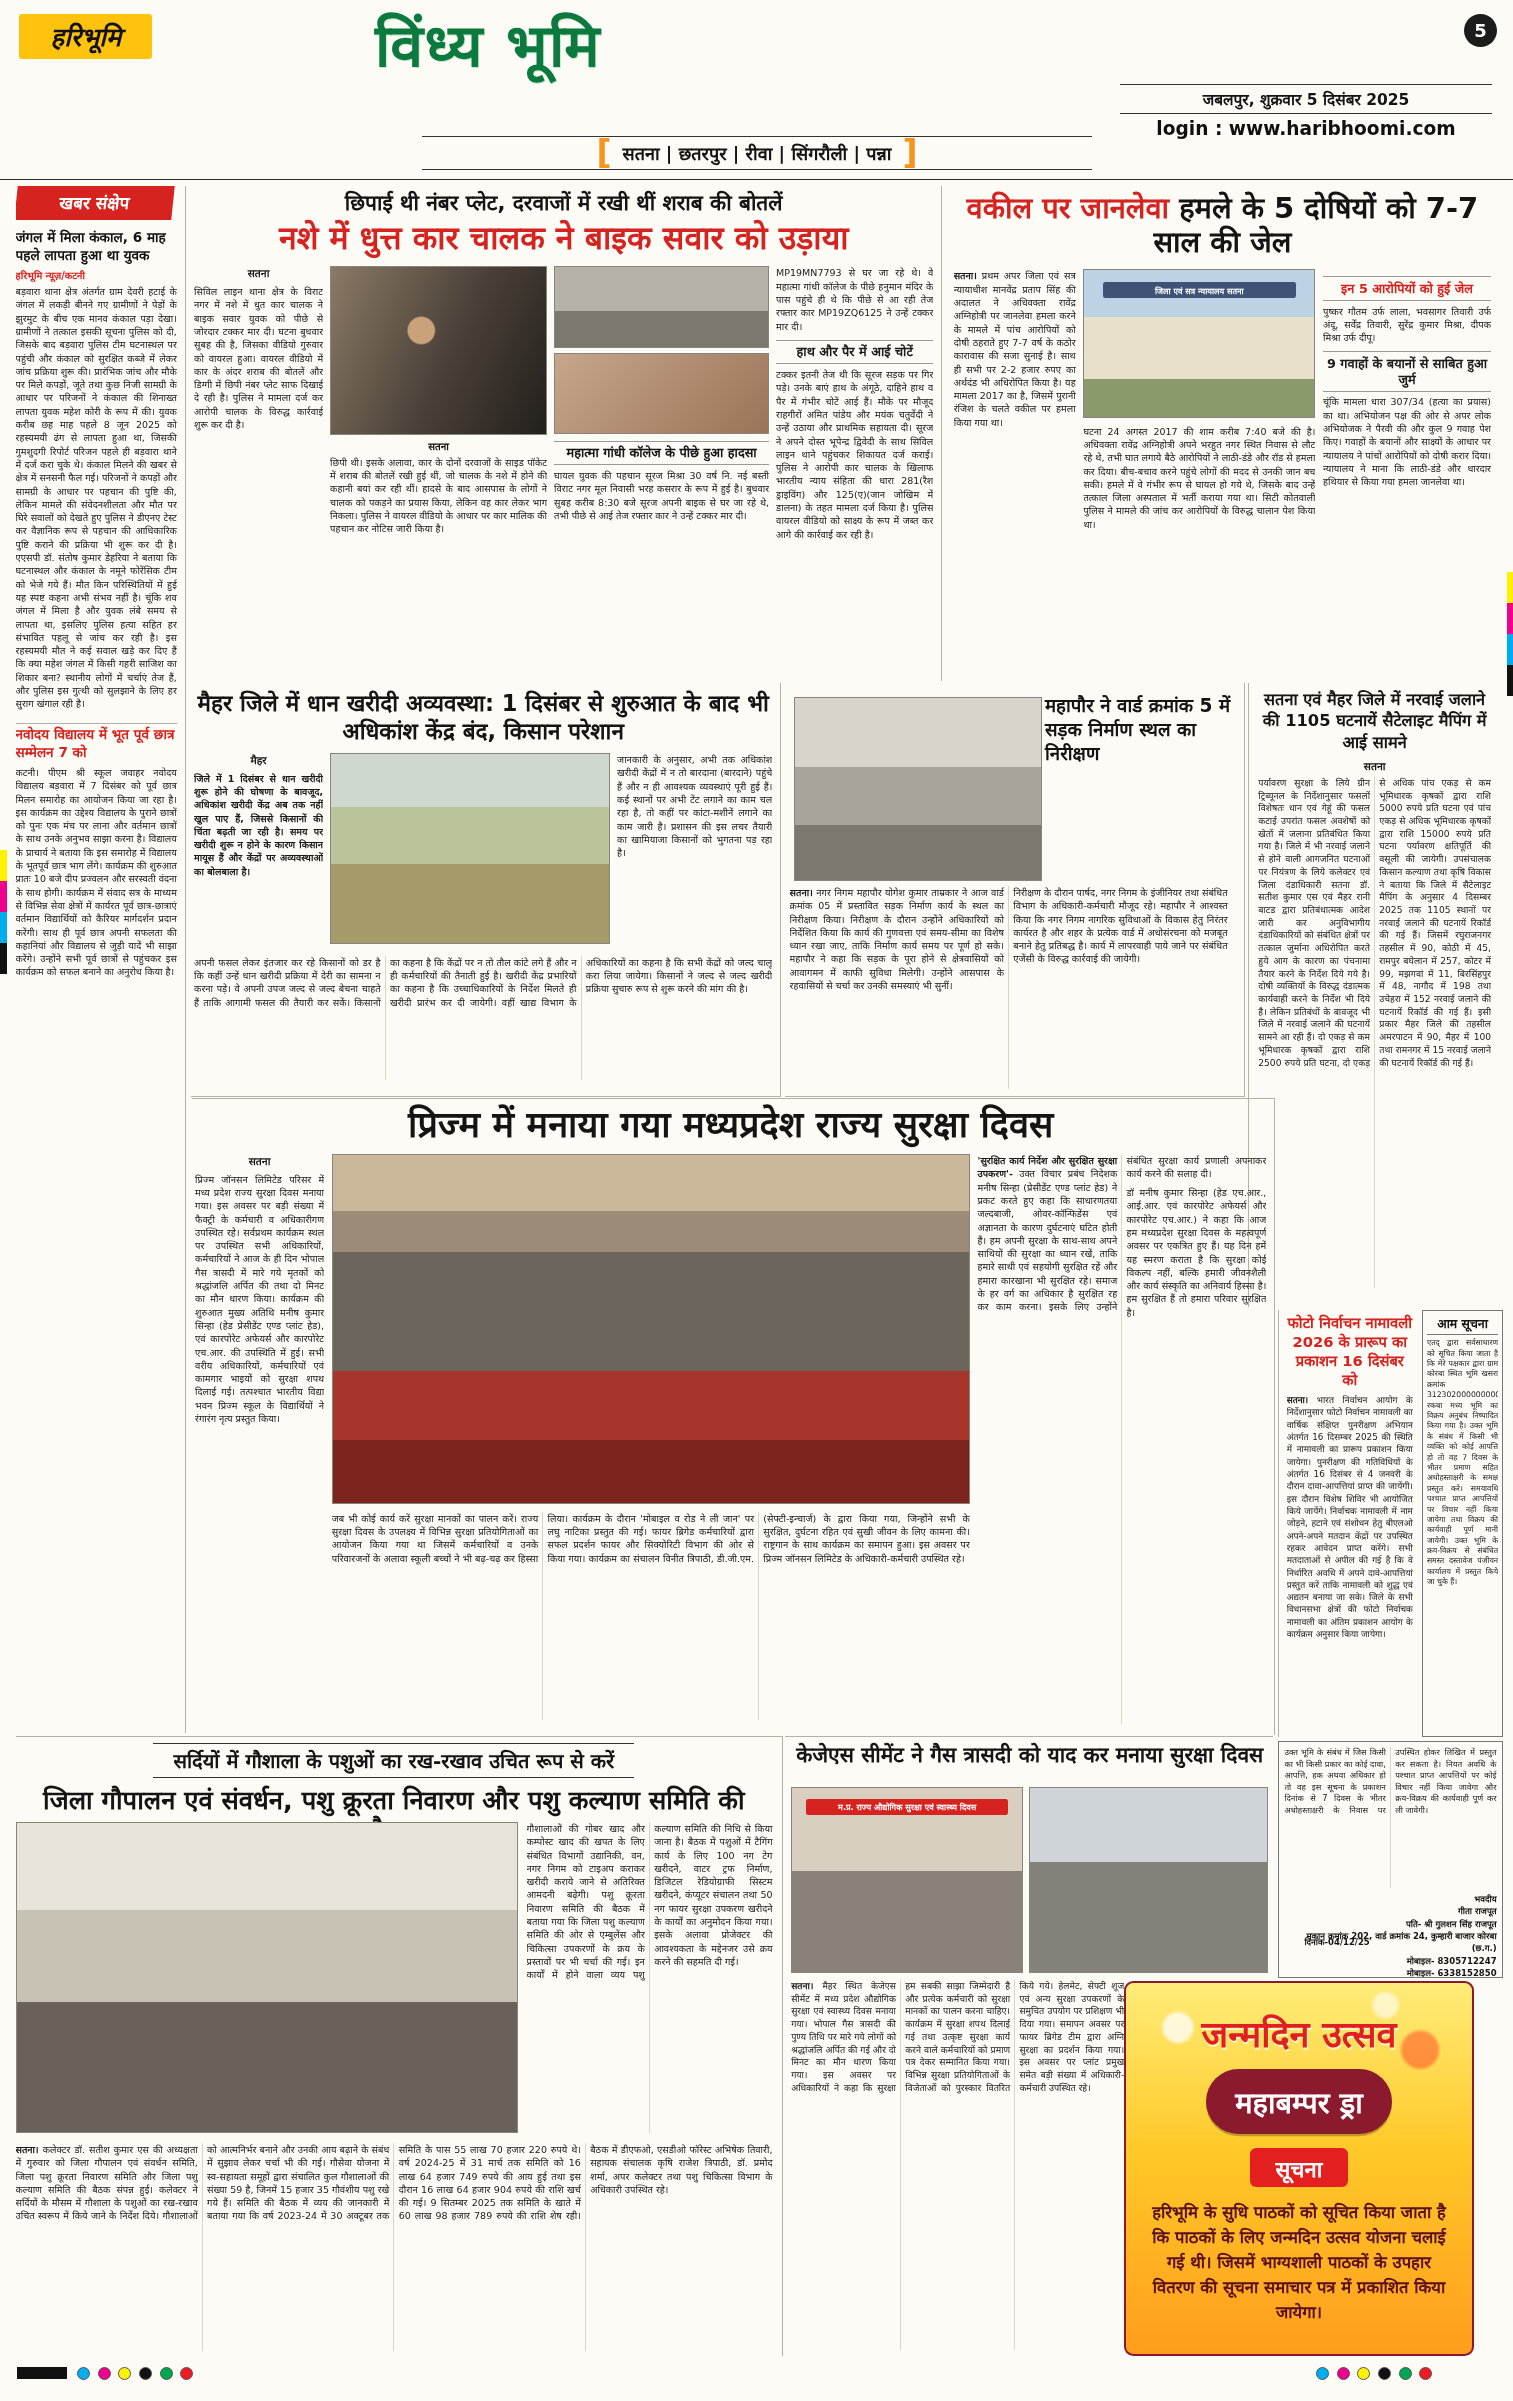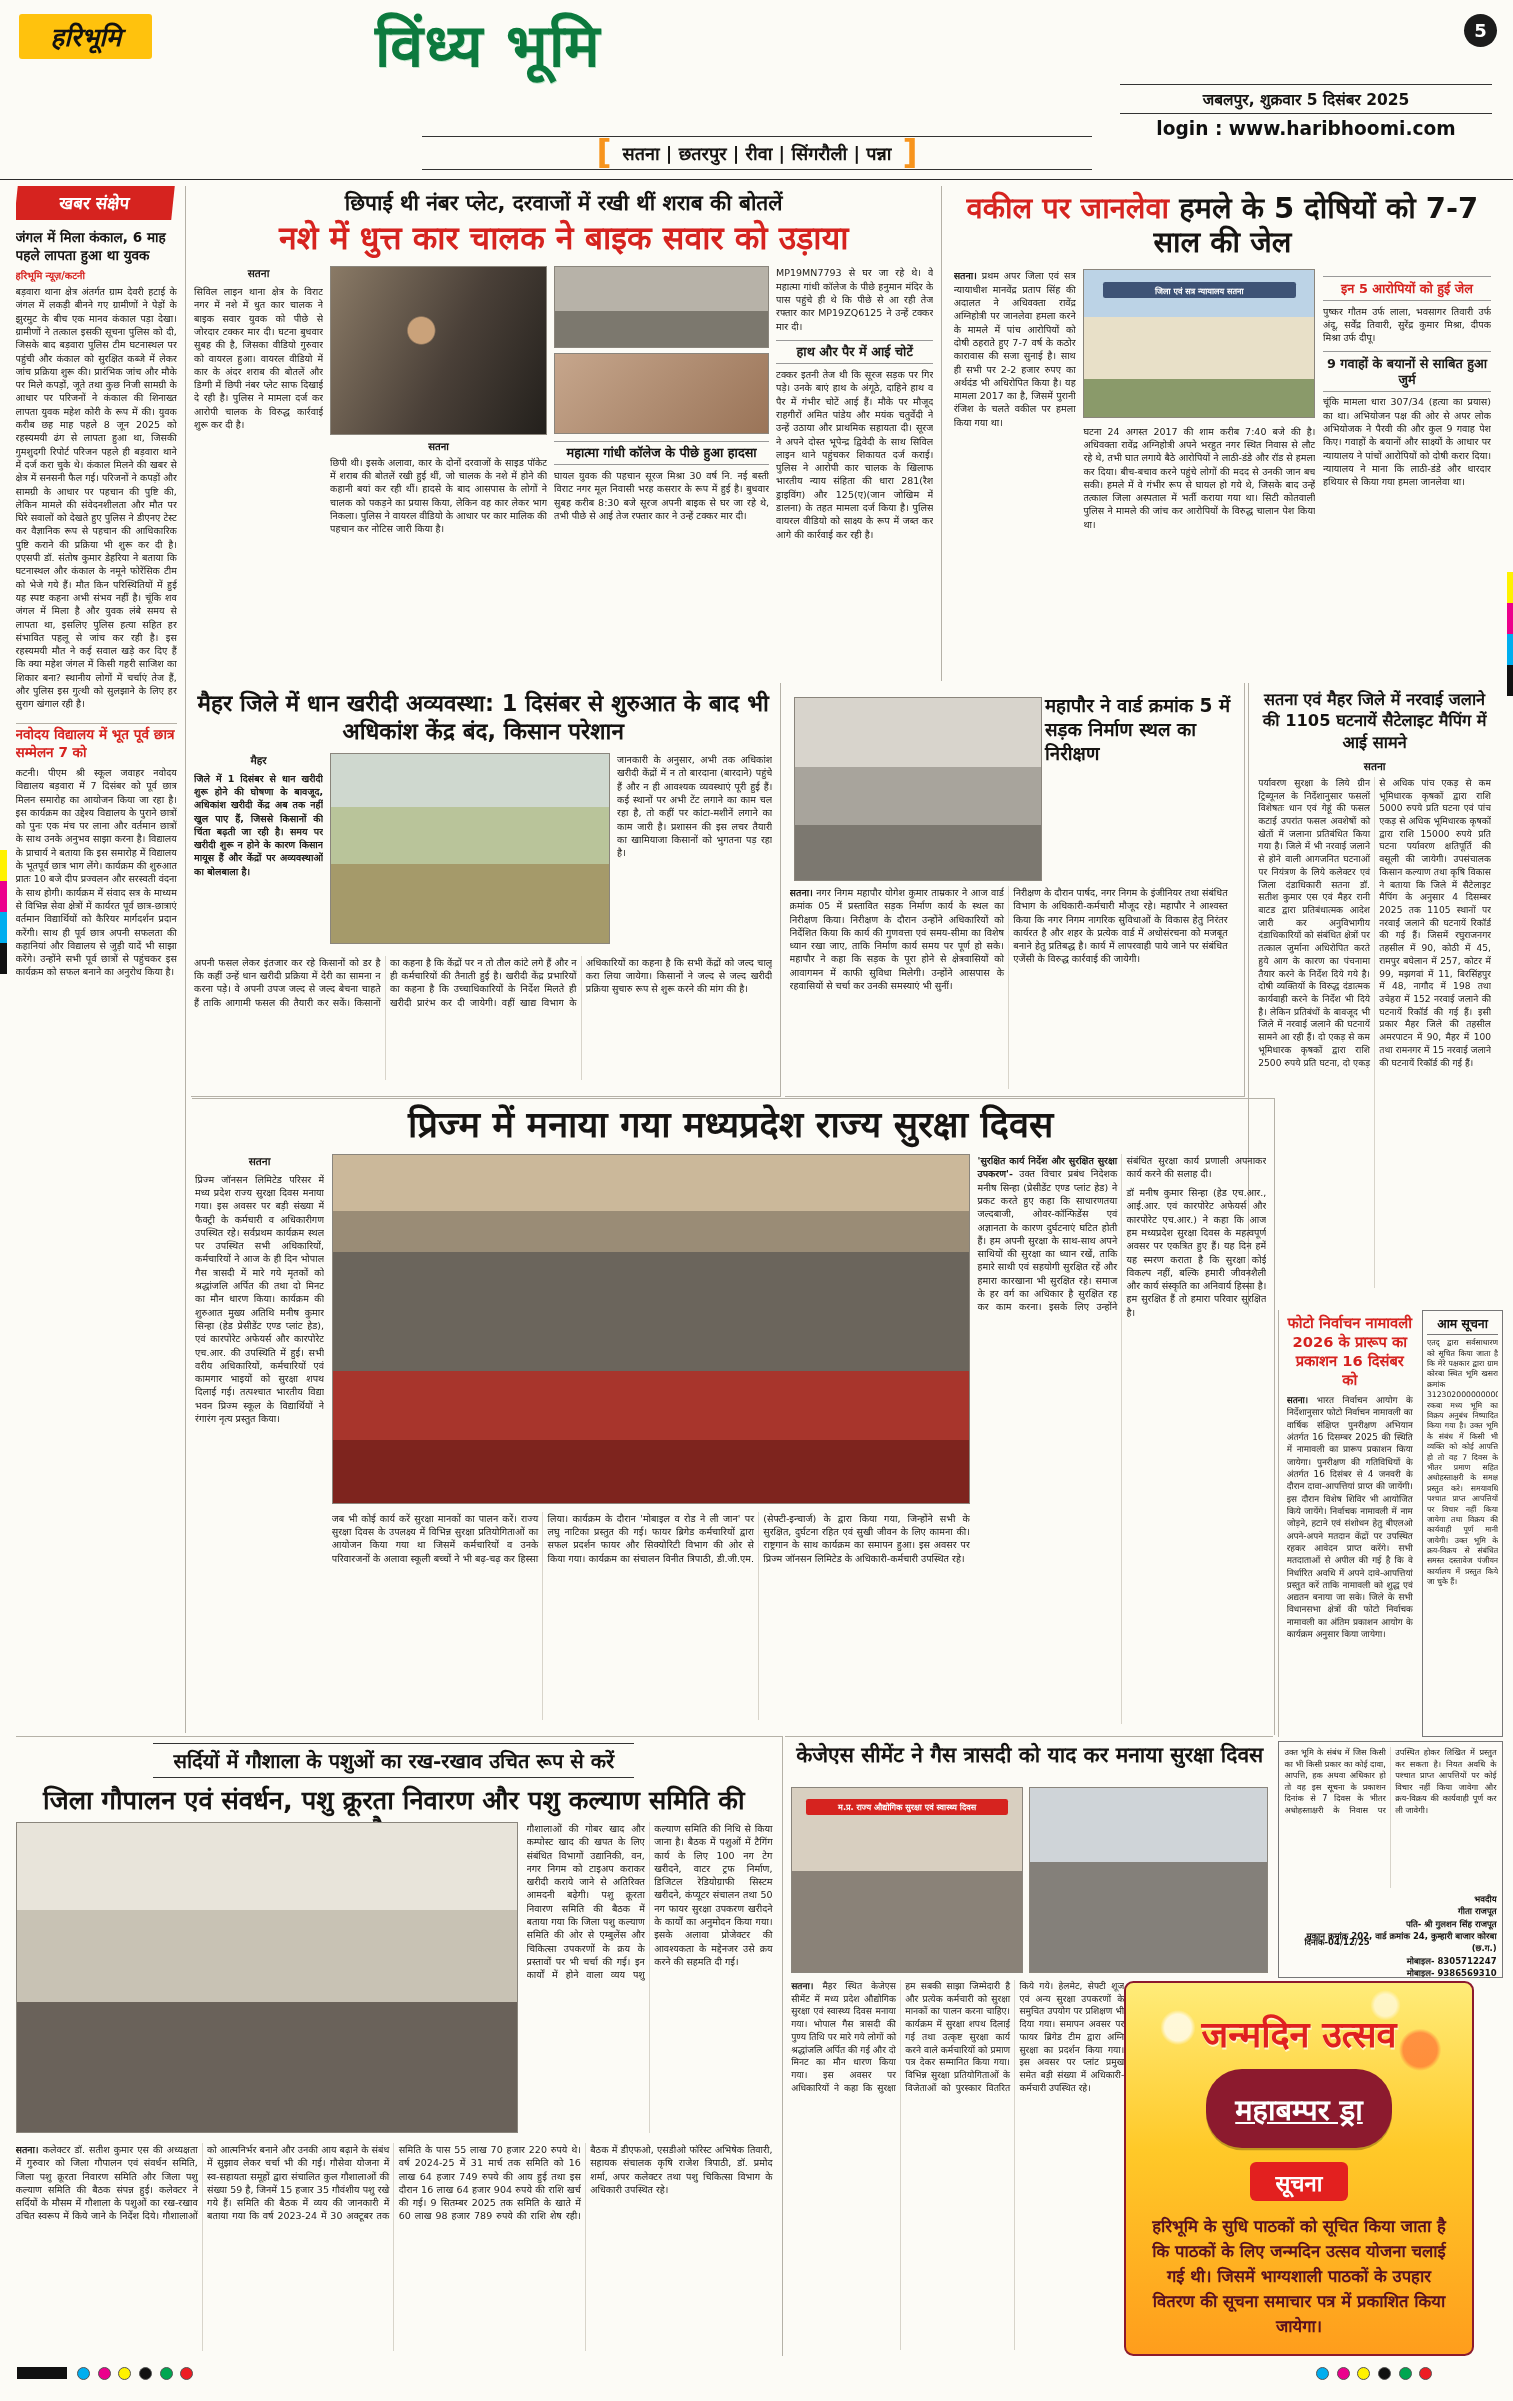--- a/index.html
+++ b/index.html
@@ -95,21 +95,21 @@
   .kjs-body{position:absolute;left:6.2px;top:243px;width:333px;height:370px;}
   
   .blk-ad{left:1124px;top:1981px;width:350px;height:375px;border:2.3px solid #8c1a2e;border-radius:9.3px;
     background:radial-gradient(circle at 15% 12%,rgba(255,255,255,.75) 0 3%,transparent 4%),
                radial-gradient(circle at 85% 18%,rgba(255,80,40,.55) 0 4%,transparent 5%),
                radial-gradient(circle at 75% 6%,rgba(255,255,255,.6) 0 2.5%,transparent 3.5%),
                linear-gradient(180deg,#ffec79 0%,#ffc928 45%,#ff9d1c 100%);
     overflow:hidden;text-align:center;padding-top:26px;}
   .ad-title1{font-size:36px;font-weight:bold;color:#e02020;text-shadow:0.8px 1.5px 0 #fff6c9;}
   .ad-title2{display:inline-block;margin-top:11px;background:var(--ad-maroon,#8c1a2e);color:#fff;font-size:29px;
-    font-weight:bold;padding:20px 29px;border-radius:36px;box-shadow:0 2.3px 0 rgba(0,0,0,.25);text-decoration:underline;}
+    font-weight:bold;padding:13px 29px;border-radius:36px;box-shadow:0 2.3px 0 rgba(0,0,0,.25);}
   .ad-badge{display:inline-block;margin-top:14px;background:#e3201f;color:#fff;font-size:22px;font-weight:bold;
     padding:4.6px 26px;border-radius:6.2px;}
   .ad-body{margin:14px 23px 0;font-size:16.6px;font-weight:bold;color:#5a1020;line-height:1.5;text-align:center;}
   
   .dots{position:absolute;display:flex;gap:7.7px;align-items:center;}
   .dot{width:13px;height:13px;border-radius:50%;border:0.8px solid #555;}
   .blackbar{position:absolute;left:17px;top:2367px;width:50px;height:11.6px;background:#111;}
   .edge{position:absolute;width:7px;}
   .edge div{height:31px;}
 </style>
@@ -258,21 +258,21 @@
   </aside>
 
   <aside class="abs blk-notice2">
     <div class="bt c2" style="font-size:8.2px;height:141px;">उक्त भूमि के संबंध में जिस किसी का भी किसी प्रकार का कोई दावा, आपत्ति, हक अथवा अधिकार हो तो वह इस सूचना के प्रकाशन दिनांक से 7 दिवस के भीतर अधोहस्ताक्षरी के निवास पर उपस्थित होकर लिखित में प्रस्तुत कर सकता है। नियत अवधि के पश्चात प्राप्त आपत्तियों पर कोई विचार नहीं किया जावेगा और क्रय-विक्रय की कार्यवाही पूर्ण कर ली जावेगी।</div>
     <div class="sig">
       <div>भवदीय</div>
       <div>गीता राजपूत</div>
       <div>पति- श्री गुलशन सिंह राजपूत</div>
       <div>मकान क्रमांक 202, वार्ड क्रमांक 24, कुम्हारी बाजार कोरबा (छ.ग.)</div>
       <div>मोबाइल- 8305712247</div>
-      <div>मोबाइल- 9386569310</div>
+      <div>मोबाइल- 6338152850</div>
     </div>
     <div class="notice-date">दिनांक-04/12/25</div>
   </aside>
 
   <article class="abs blk-gaushala">
     <div class="gau-kicker">सर्दियों में गौशाला के पशुओं का रख-रखाव उचित रूप से करें</div>
     <h2 class="gau-head">जिला गौपालन एवं संवर्धन, पशु क्रूरता निवारण और पशु कल्याण समिति की बैठक</h2>
     <div class="photo gau-photo" style="background:linear-gradient(180deg,#e8e4da 0 28%,#c8c2b4 28% 58%,#6a625a 58% 100%);"></div>
     <div class="bt c2 gau-side">गौशालाओं की गोबर खाद और कम्पोस्ट खाद की खपत के लिए संबंधित विभागों उद्यानिकी, वन, नगर निगम को टाइअप कराकर खरीदी कराये जाने से अतिरिक्त आमदनी बढ़ेगी। पशु क्रूरता निवारण समिति की बैठक में बताया गया कि जिला पशु कल्याण समिति की ओर से एम्बुलेंस और चिकित्सा उपकरणों के क्रय के प्रस्तावों पर भी चर्चा की गई। इन कार्यों में होने वाला व्यय पशु कल्याण समिति की निधि से किया जाना है। बैठक में पशुओं में टैगिंग कार्य के लिए 100 नग टेग खरीदने, वाटर ट्रफ निर्माण, डिजिटल रेडियोग्राफी सिस्टम खरीदने, कंप्यूटर संचालन तथा 50 नग फायर सुरक्षा उपकरण खरीदने के कार्यों का अनुमोदन किया गया। इसके अलावा प्रोजेक्टर की आवश्यकता के मद्देनजर उसे क्रय करने की सहमति दी गई।</div>
     <div class="bt c4 gau-bottom">

